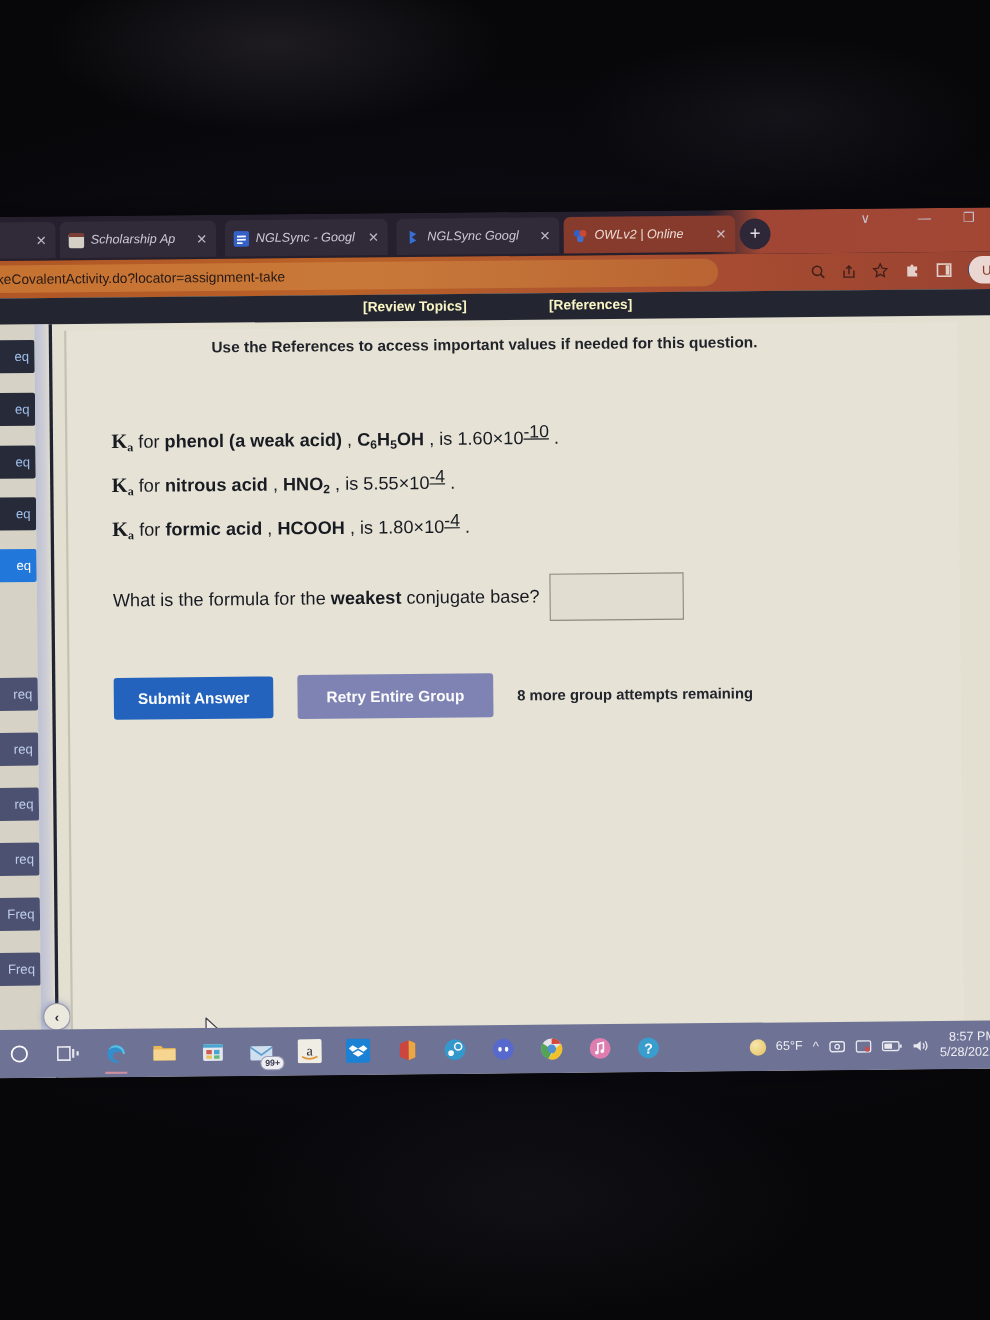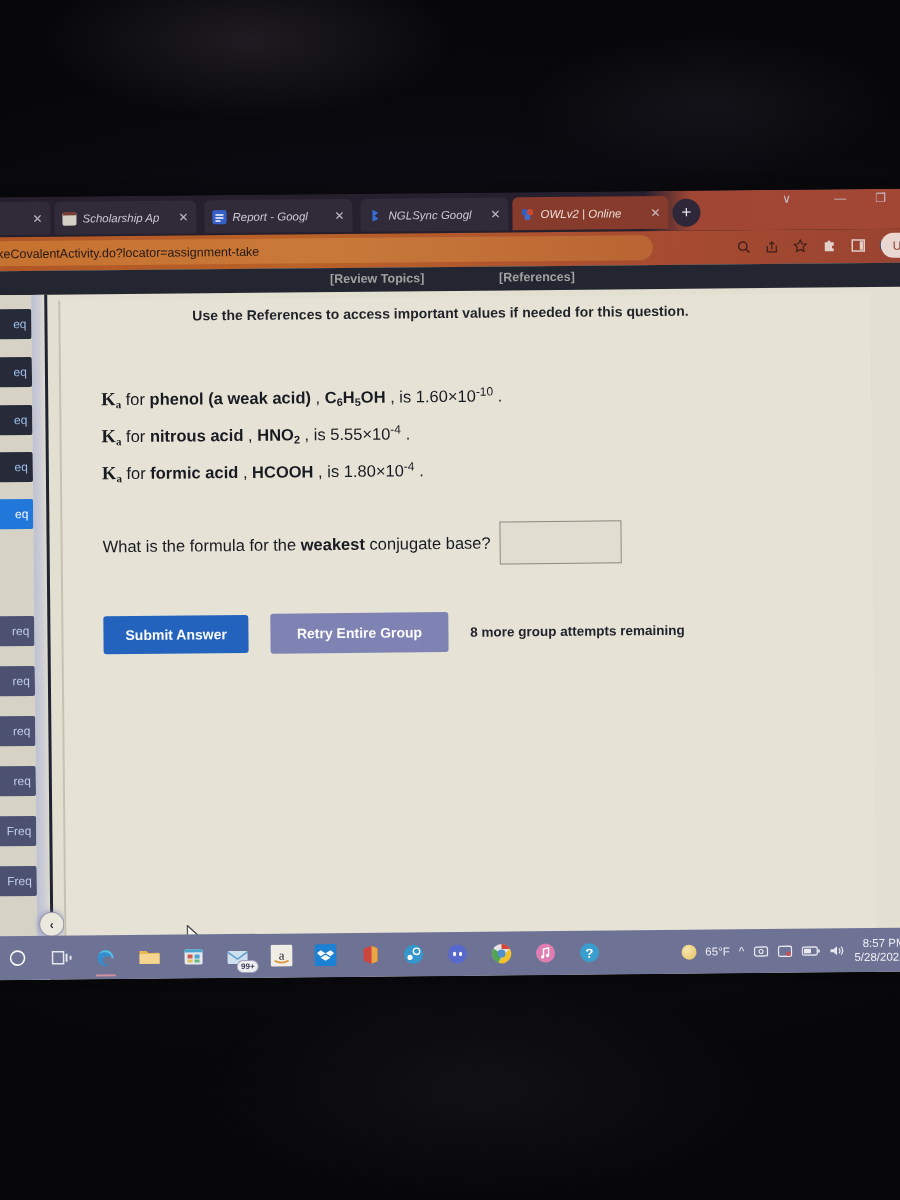--- a/index.html
+++ b/index.html
@@ -124,21 +124,21 @@
     background: #e6e2d2;
   }
 
   
   .owl-linkbar {
     position: absolute; left: 0; top: 0; width: 100%; height: 24px;
     background: #20232e;
     color: #4f9df5;
     font-size: 12.5px; font-weight: bold;
   }
-  .owl-linkbar a { position: absolute; top: 4px; color: #a3a3a3; text-decoration: none; }
+  .owl-linkbar a { position: absolute; top: 4px; color: #fef9c3; text-decoration: none; }
 
   
   .rail {
     position: absolute; left: 0; top: 24px; width: 48px; height: 685px;
     background: #d9d5c6;
   }
   .rail-item {
     position: absolute; left: -18px; width: 66px; height: 30px;
     font-size: 12px; color: #8fb6ef;
     display: flex; align-items: center; justify-content: flex-end;
@@ -182,21 +182,21 @@
   .ka-block { position: absolute; left: 40px; top: 88px; }
   .ka-line {
     font-size: 16.5px; color: #161820;
     margin-bottom: 15px;
     white-space: nowrap;
   }
   .ka-line .kk { font-family: "Liberation Serif", serif; font-weight: bold; font-size: 18.5px; margin-top: 19px; }
   .ka-line .kk sub { font-size: 11px; }
   .ka-line b { font-weight: bold; }
   .ka-line sub { font-size: 11px; vertical-align: -3px; }
-  .ka-line sup { font-size: 12px; vertical-align: 6px; }
+  .ka-line sup { font-size: 16px; vertical-align: 6px; text-decoration: underline; }
 
   .qrow {
     position: absolute; left: 40px; top: 225px;
     display: flex; align-items: center; gap: 9px;
   }
   .qtext { font-size: 16.5px; color: #15171f; white-space: nowrap; }
   .qtext b { font-weight: bold; }
   .ansbox {
     width: 122px; height: 43px;
     background: #e4e1d2;
@@ -289,21 +289,21 @@
 
       <div class="tab inactive" style="left:222px; width:148px;">
         <span class="fav fav-sheet">
           <svg width="14" height="14" viewBox="0 0 14 14">
               <rect width="14" height="14" rx="2" fill="#2f5fd0"></rect>
               <rect x="3" y="4" width="8" height="1.6" fill="#fff"></rect>
               <rect x="3" y="7" width="8" height="1.6" fill="#fff"></rect>
               <rect x="3" y="10" width="5" height="1.6" fill="#fff"></rect>
             </svg>
         </span>
-        <span class="tlabel">Report - Googl</span>
+        <span class="tlabel">NGLSync - Googl</span>
         <span class="tclose">✕</span>
       </div>
 
       <div class="tab inactive" style="left:378px; width:148px;">
         <span class="fav fav-ngl">
           <svg width="14" height="14" viewBox="0 0 14 14">
               <path d="M4 1 L10 4 L6 7 L10 10 L4 13 Z" fill="#2f6fe0"></path>
             </svg>
         </span>
         <span class="tlabel">NGLSync Googl</span>

